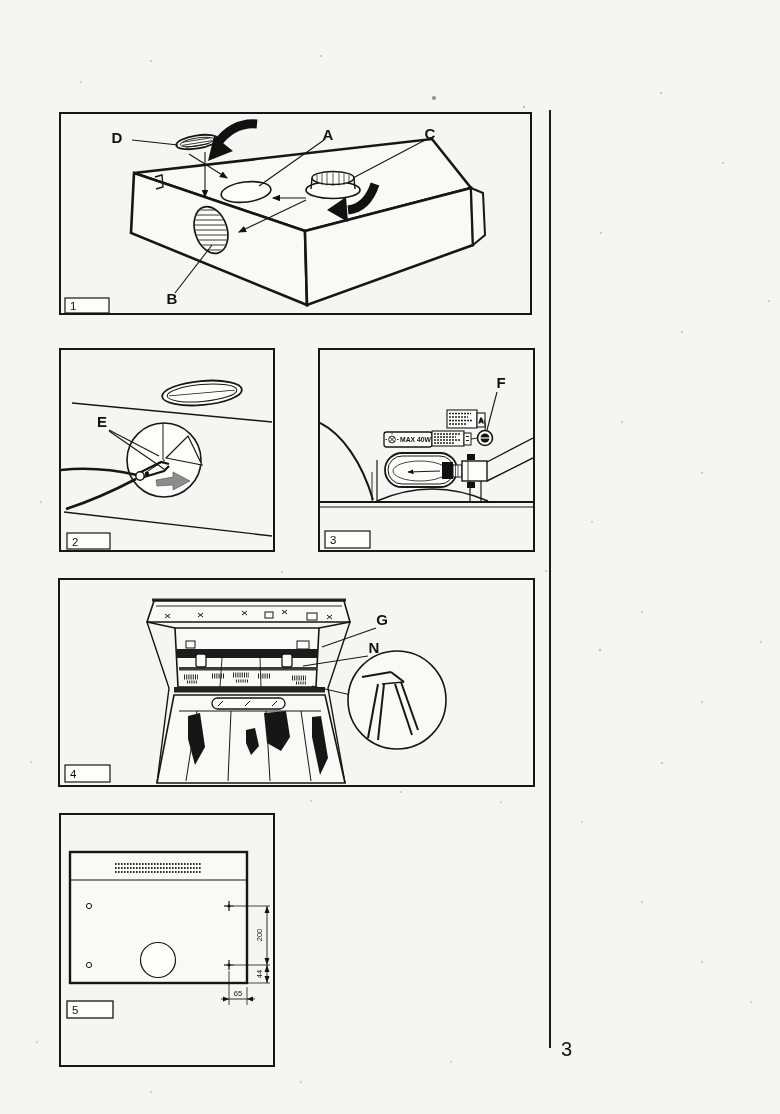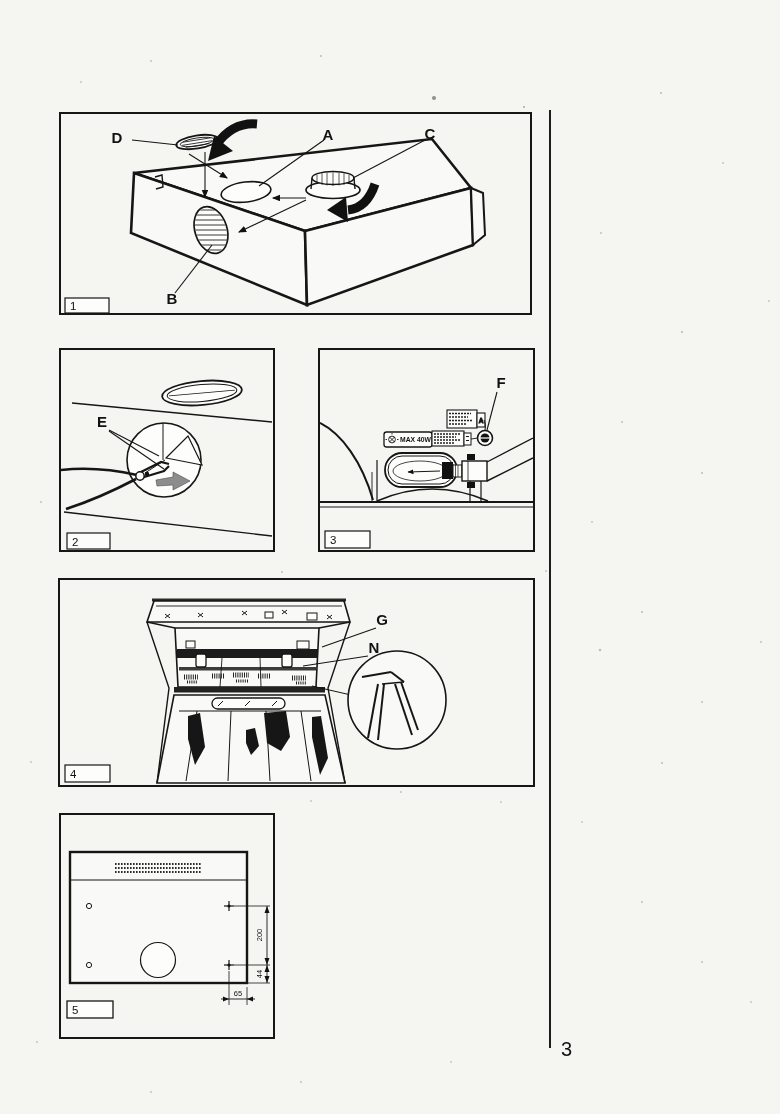--- a/index.html
+++ b/index.html
@@ -362,21 +362,21 @@
     <text class="part-letter" x="322" y="45" text-anchor="middle">G</text>
     <text class="part-letter" x="314" y="73" text-anchor="middle">N</text>
 
     <g>
       <rect x="5" y="185" width="45" height="17" fill="#fdfdfc" stroke="#161616" stroke-width="1.2"></rect>
       <text class="fignum" x="10" y="198">4</text>
     </g>
   </svg>
 </div>
 
-<div class="fig" style="left:59px;top:813px;width:216px;height:226px;">
+<div class="fig" style="left:59px;top:813px;width:216px;height:254px;">
   <svg width="212" height="205" viewBox="0 0 212 205">
     <g stroke="#161616" fill="none">
       <rect x="9" y="37" width="177" height="131" stroke-width="2.4" fill="#f9f9f7"></rect>
       <line x1="9" y1="65" x2="186" y2="65" stroke-width="1"></line>
       <g stroke="#2a2a2a" stroke-width="2.2" stroke-dasharray="1.6,1.4">
         <line x1="54" y1="49" x2="141" y2="49"></line>
         <line x1="54" y1="53" x2="141" y2="53"></line>
         <line x1="54" y1="57" x2="141" y2="57"></line>
       </g>
     </g>

